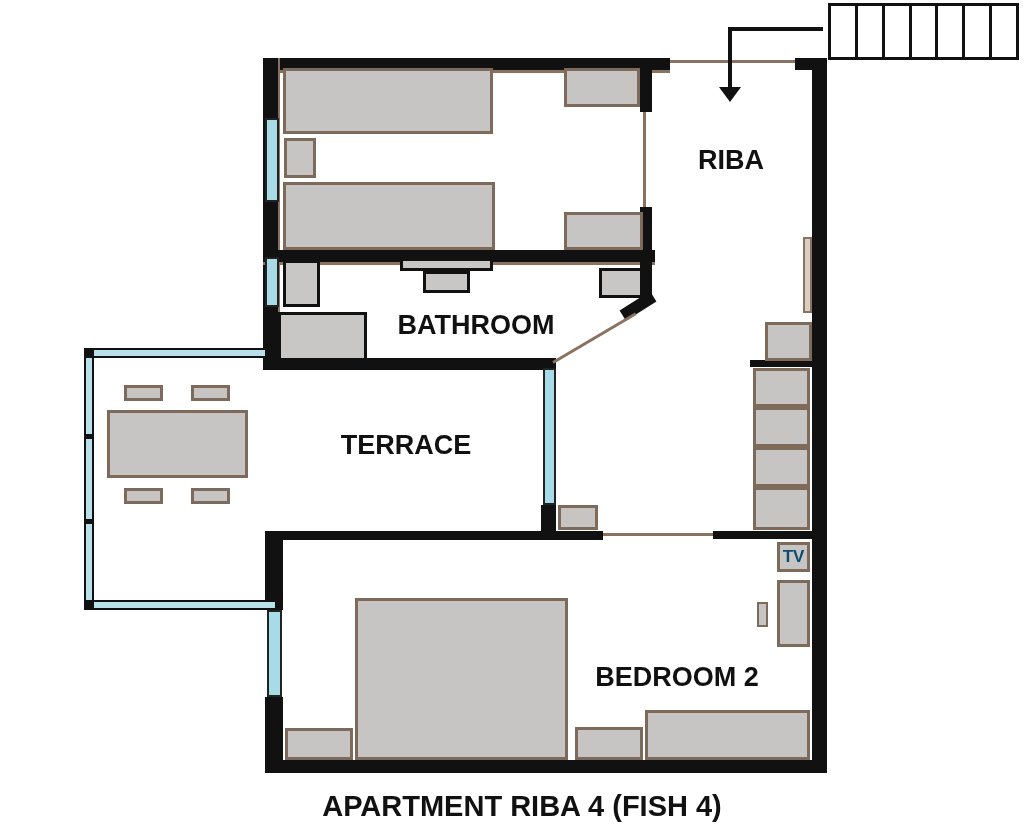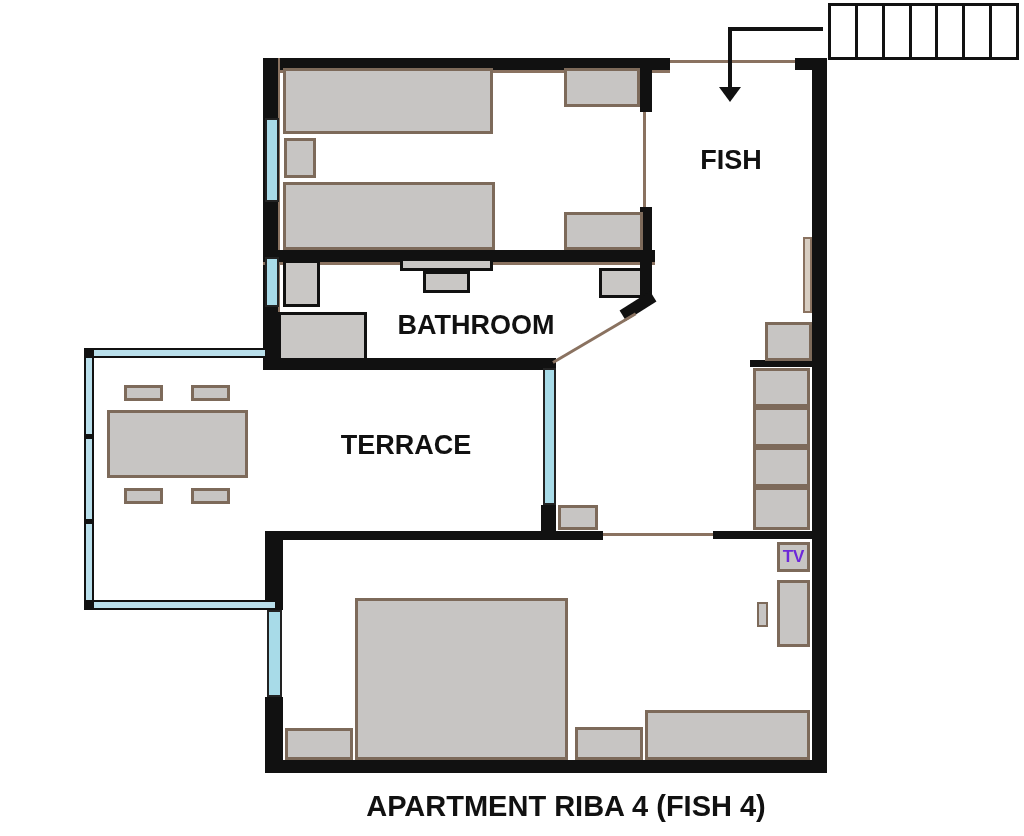--- a/index.html
+++ b/index.html
@@ -20,21 +20,21 @@
               color:#111111;white-space:nowrap;}
   .title-label{position:absolute;transform:translateX(-50%);font-weight:bold;font-size:29px;
                color:#111111;white-space:nowrap;}
   .stairs{position:absolute;left:828px;top:3px;width:191px;height:57px;border:3px solid #111111;
           box-sizing:border-box;display:flex;background:#ffffff;}
   .stairs .step{flex:1;border-right:3px solid #111111;}
   .stairs .step:last-child{border-right:none;}
   .arrow-head{position:absolute;width:0;height:0;border-left:11px solid transparent;
               border-right:11px solid transparent;border-top:15px solid #111111;}
   .tvbox{position:absolute;background:#c7c5c3;border:3px solid #7d6a5a;box-sizing:border-box;
-         display:flex;align-items:center;justify-content:center;font-weight:bold;font-size:17px;color:#6d28d9;}
+         display:flex;align-items:center;justify-content:center;font-weight:bold;font-size:17px;color:#0c4a6e;}
   .doorpanel{position:absolute;background:#d8cec2;border:2px solid #8a7260;box-sizing:border-box;}
   .sinkunit{position:absolute;background:#ffffff;border:3px solid #111111;box-sizing:border-box;}
   .sinkunit .shelf{position:absolute;left:0;right:0;bottom:0;height:7px;background:#c9c7c5;
                    border-top:2px solid #111111;}
 </style>
 </head>
 <body>
 
 <div class="plan">
 
@@ -122,19 +122,20 @@
   <div class="stairs">
     <div class="step"></div>
     <div class="step"></div>
     <div class="step"></div>
     <div class="step"></div>
     <div class="step"></div>
     <div class="step"></div>
     <div class="step"></div>
   </div>
 
-  <div class="room-label" style="left:731px;top:160px;">FISH</div>
+  <div class="room-label" style="left:731px;top:160px;">RIBA</div>
   <div class="room-label" style="left:476px;top:325px;">BATHROOM</div>
   <div class="room-label" style="left:406px;top:445px;">TERRACE</div>
+  <div class="room-label" style="left:677px;top:677px;">BEDROOM 2</div>
 
-  <div class="title-label" style="left:566px;top:790px;">APARTMENT RIBA 4 (FISH 4)</div>
+  <div class="title-label" style="left:522px;top:790px;">APARTMENT RIBA 4 (FISH 4)</div>
 
 </div>
 
 </body></html>

